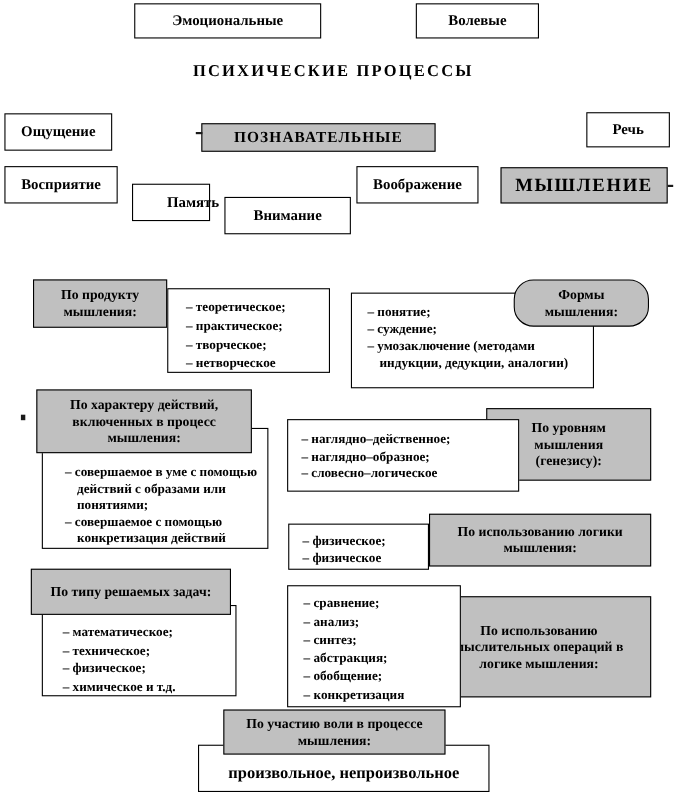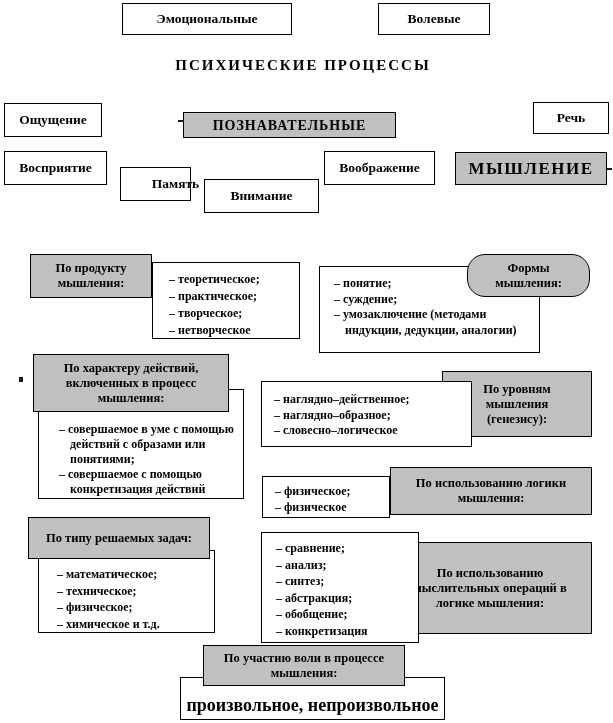--- a/index.html
+++ b/index.html
@@ -98,19 +98,19 @@
   <div class="wlist front" style="left:261px;top:532px;width:158px;height:111px;padding:7px 4px 4px 14px;line-height:16.5px;">
       <div class="li">– сравнение;</div>
       <div class="li">– анализ;</div>
       <div class="li">– синтез;</div>
       <div class="li">– абстракция;</div>
       <div class="li">– обобщение;</div>
       <div class="li">– конкретизация</div>
     </div>
 
   <div class="glabel" style="left:203px;top:645px;width:202px;height:41px;padding:0 18px;">По участию воли в процессе мышления:</div>
-  <div class="wlist" style="left:180px;top:677px;width:265px;height:43px;padding:17px 4px 0 4px;text-align:center;font-size:18px;">произвольное, непроизвольное</div>
+  <div class="wlist" style="left:180px;top:677px;width:265px;height:43px;padding:17px 4px 0 4px;text-align:center;font-size:15px;">произвольное, непроизвольное</div>
 
   <div class="mark" style="left:178px;top:120px;width:6px;height:2px;"></div>
   <div class="mark" style="left:607px;top:168px;width:5px;height:2px;"></div>
   <div class="mark" style="left:19px;top:377px;width:4px;height:5px;"></div>
 
 </div>
 
 </body></html>

